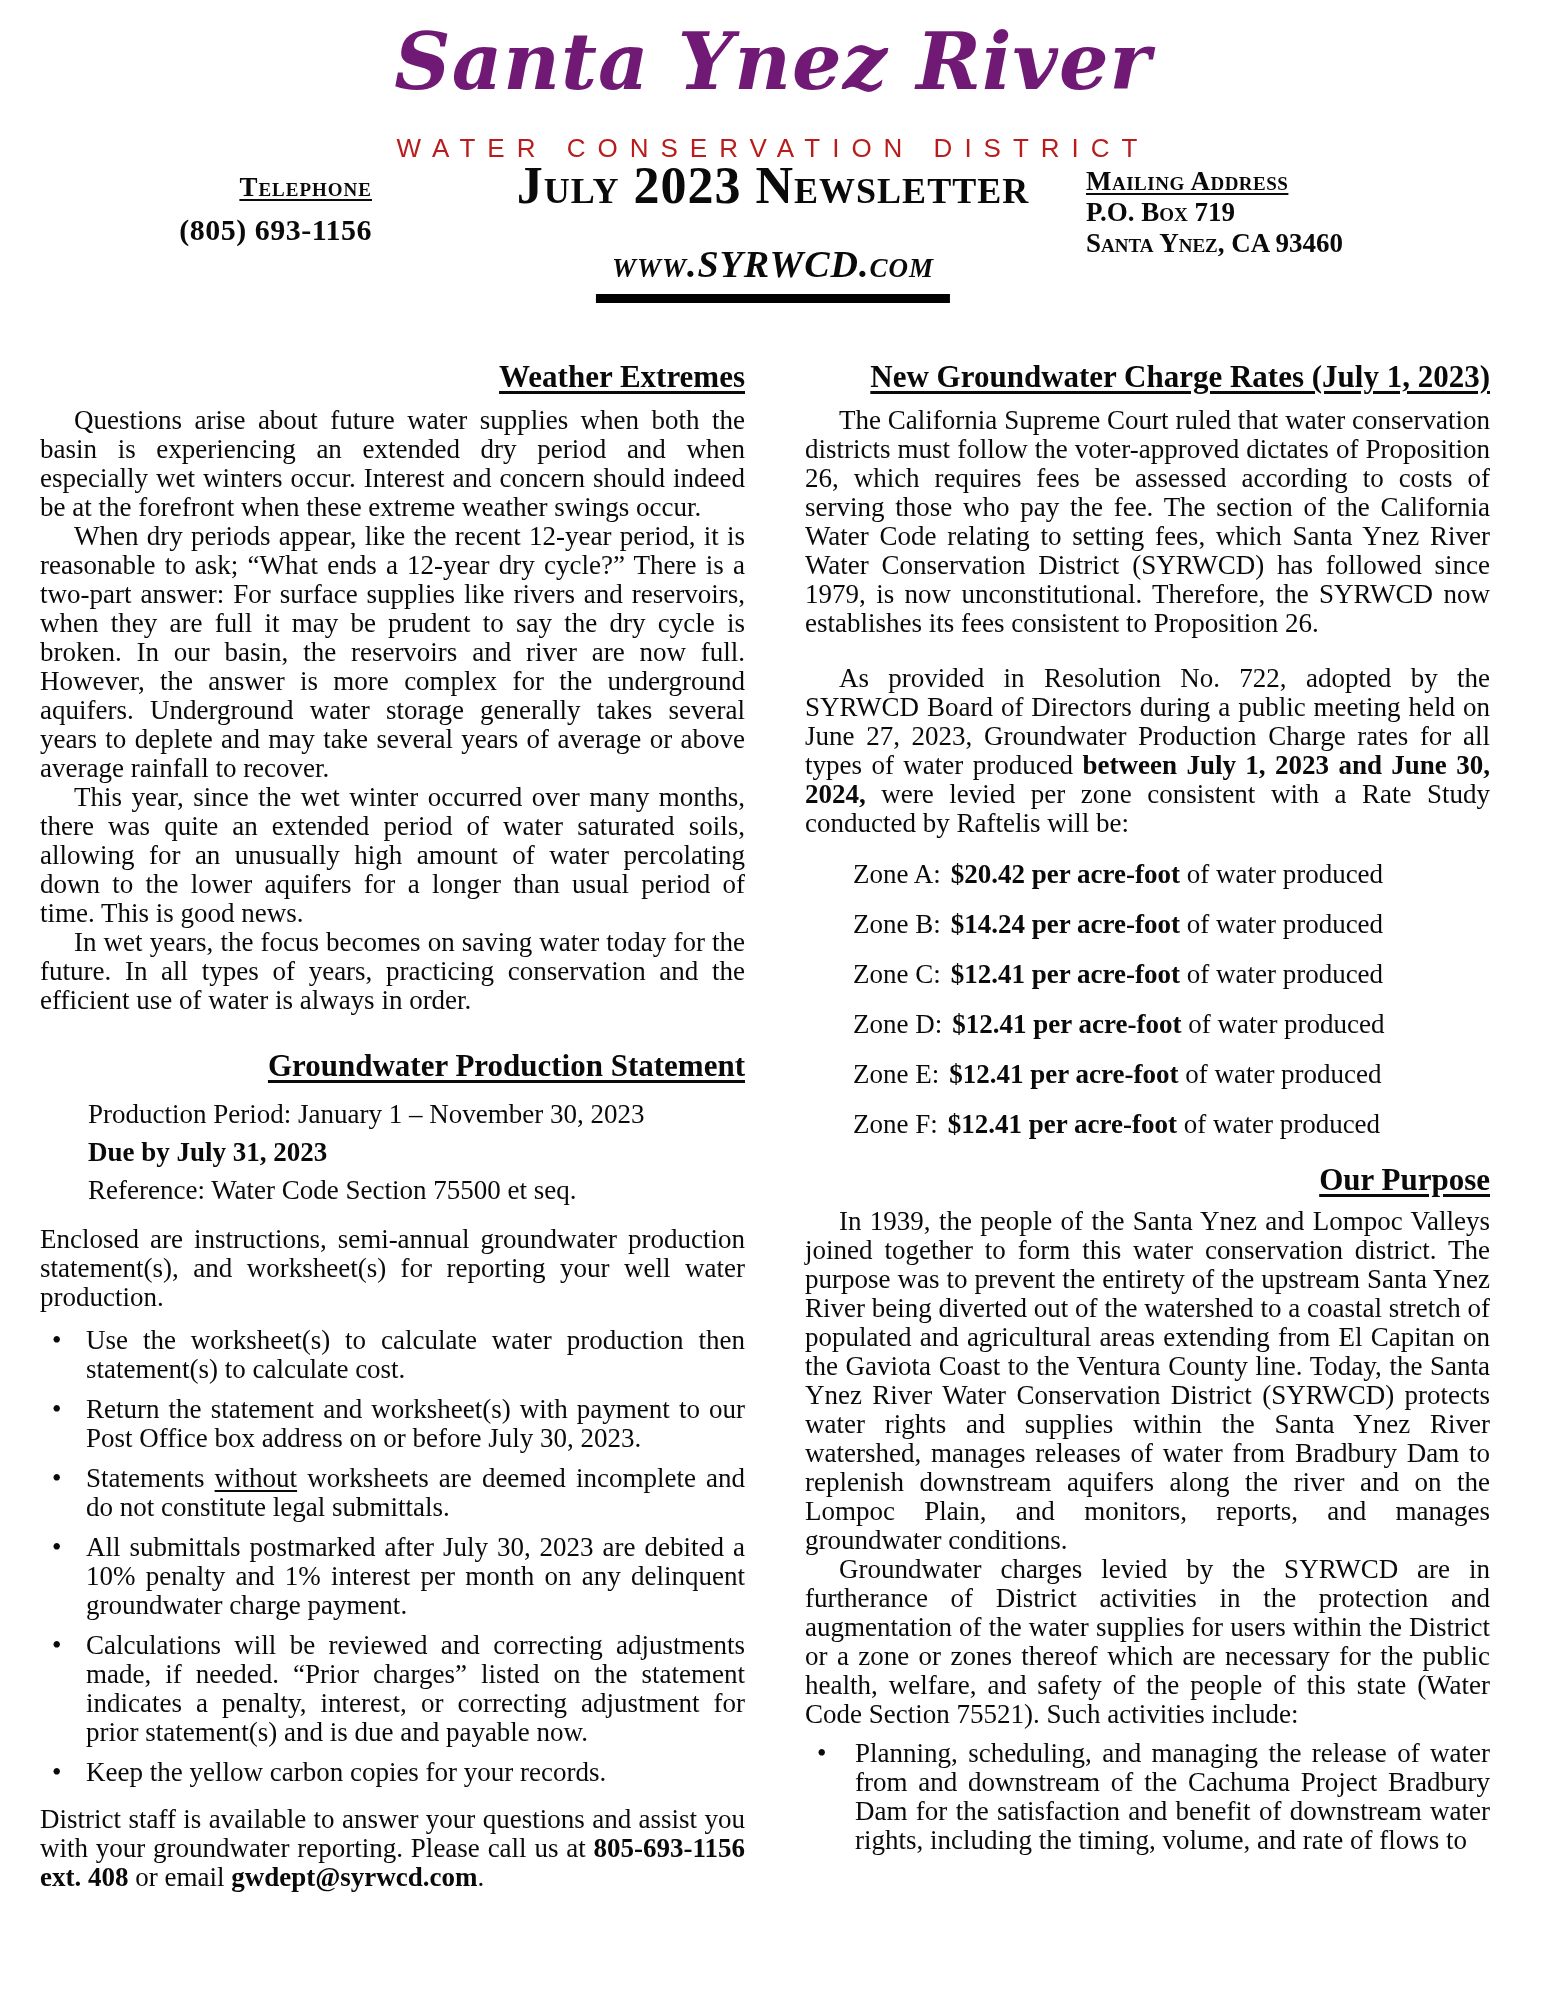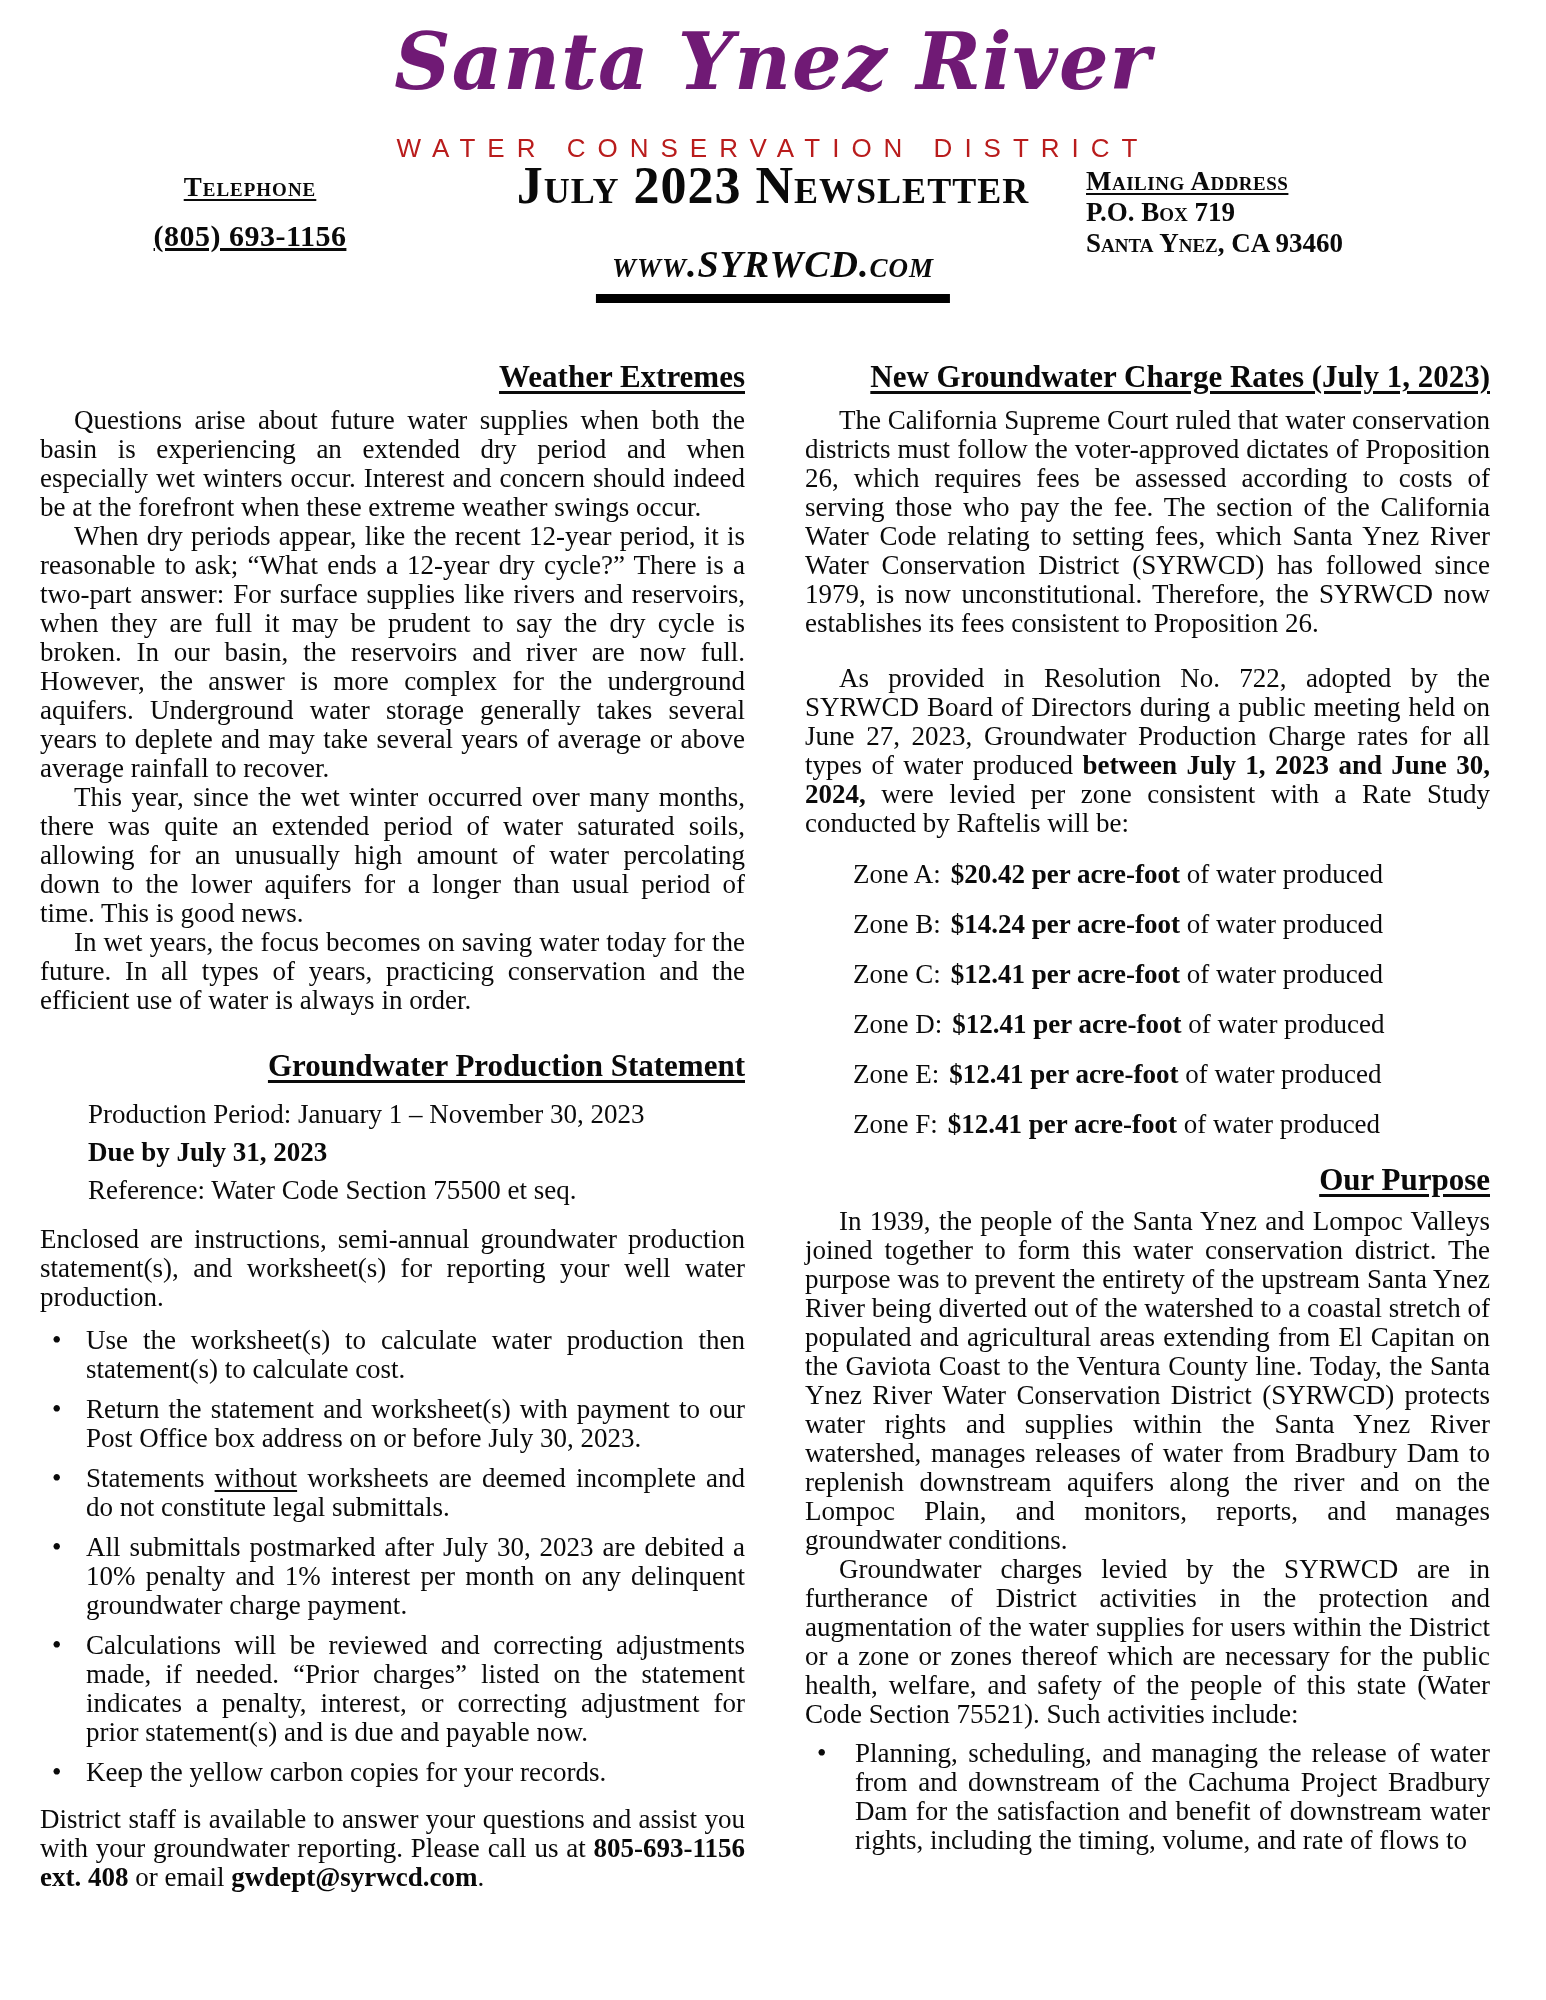--- a/index.html
+++ b/index.html
@@ -22,23 +22,23 @@
   }
   .masthead-title {
     position:absolute; top:156px; left:0; width:100%; text-align:center;
     font-variant:small-caps; font-weight:bold; font-size:52px; letter-spacing:1px;
   }
   .website {
     position:absolute; top:242px; left:50%; transform:translateX(-50%);
     font-variant:small-caps; font-weight:bold; font-size:38px;
     border-bottom:9px solid #000; padding:0 16px 8px 16px; letter-spacing:1px;font-style:italic;
   }
-  .tel-block { position:absolute; top:172px; left:128px; width:244px; text-align:center; font-weight:bold; }
+  .tel-block { position:absolute; top:172px; left:128px; width:244px; text-align:right; font-weight:bold; }
   .tel-label { font-variant:small-caps; font-size:27px; text-decoration:underline; text-underline-offset:3px; letter-spacing:1px; }
-  .tel-number { font-size:30px; margin-top:16px; letter-spacing:0.5px;text-decoration:underline; }
+  .tel-number { font-size:30px; margin-top:10px; letter-spacing:0.5px; }
   .mail-block { position:absolute; top:166px; left:1086px; font-weight:bold; font-size:27px; line-height:31px; font-variant:small-caps; }
   .mail-label { text-decoration:underline; text-underline-offset:3px; letter-spacing:0.5px; }
   
   .columns { position:absolute; top:358px; left:40px; width:1450px; display:flex; gap:60px; }
   .col { font-size:27px; line-height:29px; text-align:justify; }
   .col-left  { width:705px; }
   .col-right { width:685px; }
   .section-heading {
     font-size:31px; line-height:38px; font-weight:bold; white-space:nowrap;
     text-decoration:underline; text-underline-offset:4px; text-decoration-thickness:2.5px;

